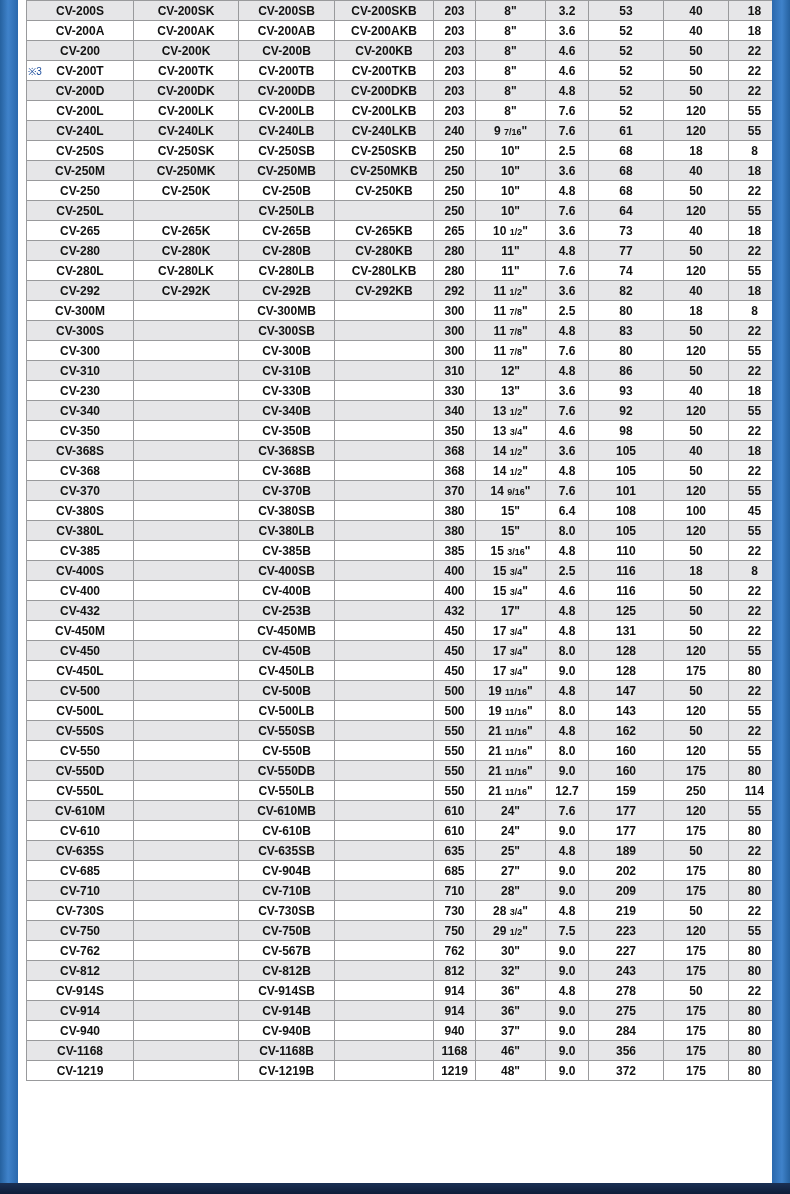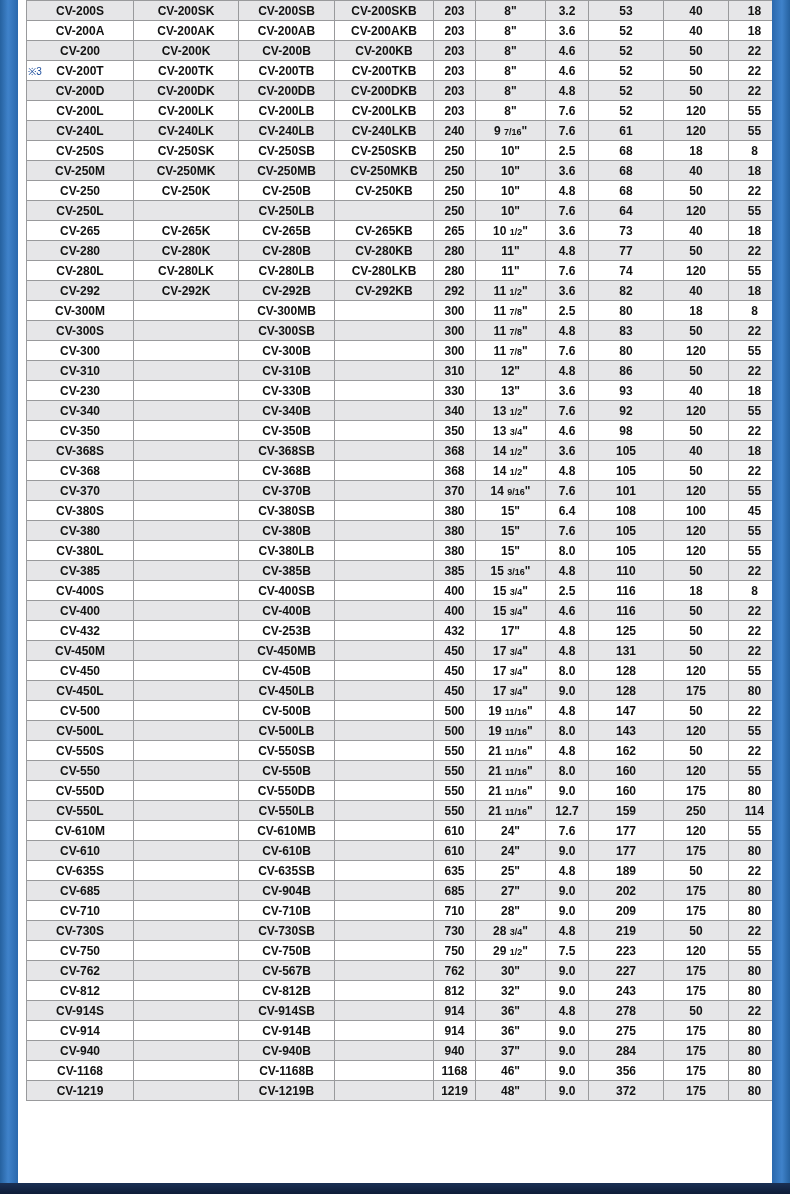--- a/index.html
+++ b/index.html
@@ -387,32 +387,20 @@
         <td>CV-380SB</td>
         <td></td>
         <td>380</td>
         <td>15"</td>
         <td>6.4</td>
         <td>108</td>
         <td>100</td>
         <td>45</td>
       </tr>
       <tr>
-        <td class="model-cell">CV-380</td>
-        <td></td>
-        <td>CV-380B</td>
-        <td></td>
-        <td>380</td>
-        <td>15"</td>
-        <td>7.6</td>
-        <td>105</td>
-        <td>120</td>
-        <td>55</td>
-      </tr>
-      <tr>
         <td class="model-cell">CV-380L</td>
         <td></td>
         <td>CV-380LB</td>
         <td></td>
         <td>380</td>
         <td>15"</td>
         <td>8.0</td>
         <td>105</td>
         <td>120</td>
         <td>55</td>

